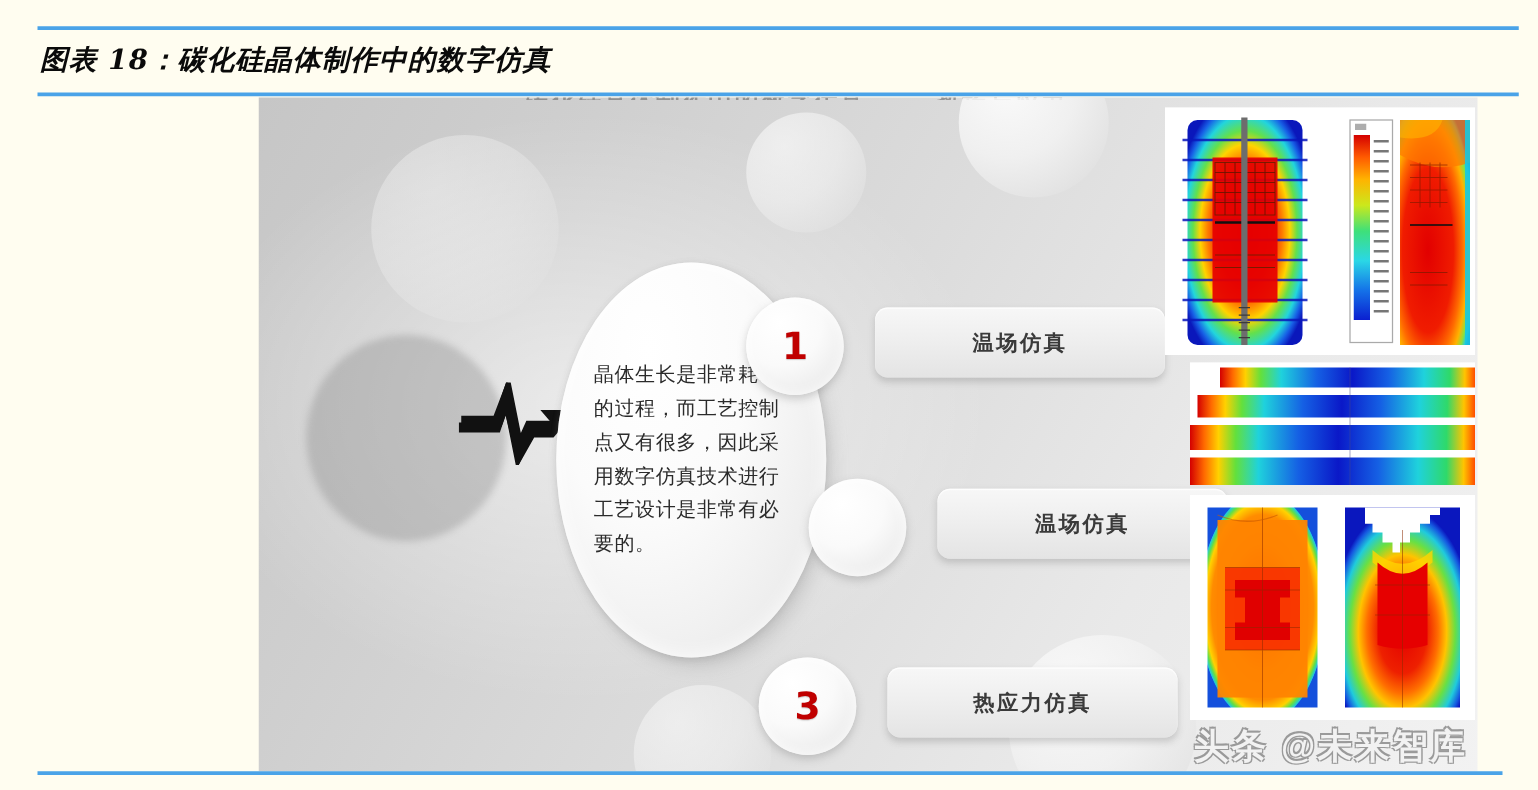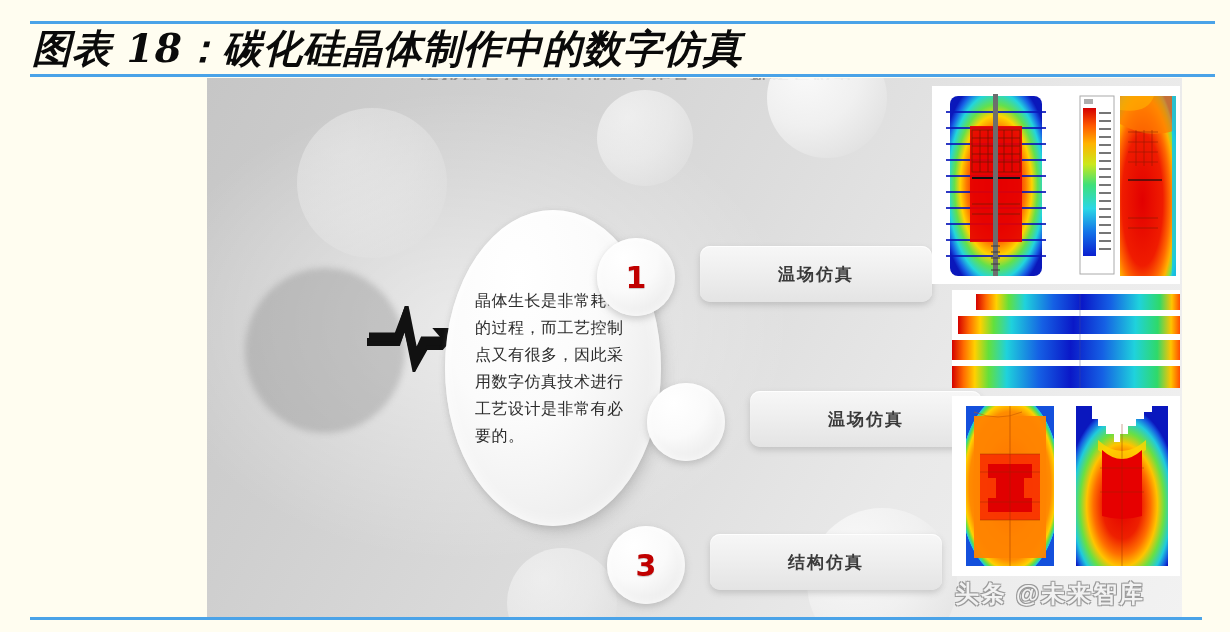--- a/index.html
+++ b/index.html
@@ -25,21 +25,21 @@
   .rule.mid    { top: 74px; }
   .rule.bottom { top: 617px; width: 1172px; }
 
   .fig-title {
     position: absolute;
     left: 32px;
     top: 26px;
     font-family: "DejaVu Serif", "Liberation Serif", serif;
     font-weight: bold;
     font-style: italic;
-    font-size: 39px;
+    font-size: 22px;
     line-height: 44px;
     color: #0a0a0a;
     letter-spacing: 1px;
     white-space: nowrap;
   }
 
   
   .slide {
     position: absolute;
     left: 207px;
@@ -214,21 +214,21 @@
     height: 100%;
     background: #ffffff;
     display: block;
   }
 
   
   .watermark {
     position: absolute;
     left: 955px;
     top: 578px;
-    font-size: 24px;
+    font-size: 28px;
     font-weight: bold;
     color: #f2f2f2;
     letter-spacing: 2px;
     text-shadow:
       -1px -1px 0 #9a9a9a,  1px -1px 0 #9a9a9a,
       -1px  1px 0 #9a9a9a,  1px  1px 0 #9a9a9a;
     white-space: nowrap;
   }
 </style>
 </head>
@@ -276,21 +276,21 @@
     <div class="step-pill">
       <span class="step-pill-label">温场仿真</span>
     </div>
   </div>
 
   <div class="step s3">
     <div class="step-circle">
       <span class="step-num">3</span>
     </div>
     <div class="step-pill">
-      <span class="step-pill-label">结构仿真</span>
+      <span class="step-pill-label">热应力仿真</span>
     </div>
   </div>
 
   <div class="sim thermal">
     <svg class="sim-frame" viewBox="0 0 248 198" preserveAspectRatio="none">
       <defs>
         <linearGradient id="rb" x1="0" y1="1" x2="0" y2="0">
           <stop offset="0" stop-color="#0b1fd0"></stop>
           <stop offset="0.16" stop-color="#1472e8"></stop>
           <stop offset="0.32" stop-color="#2ad7e6"></stop>

